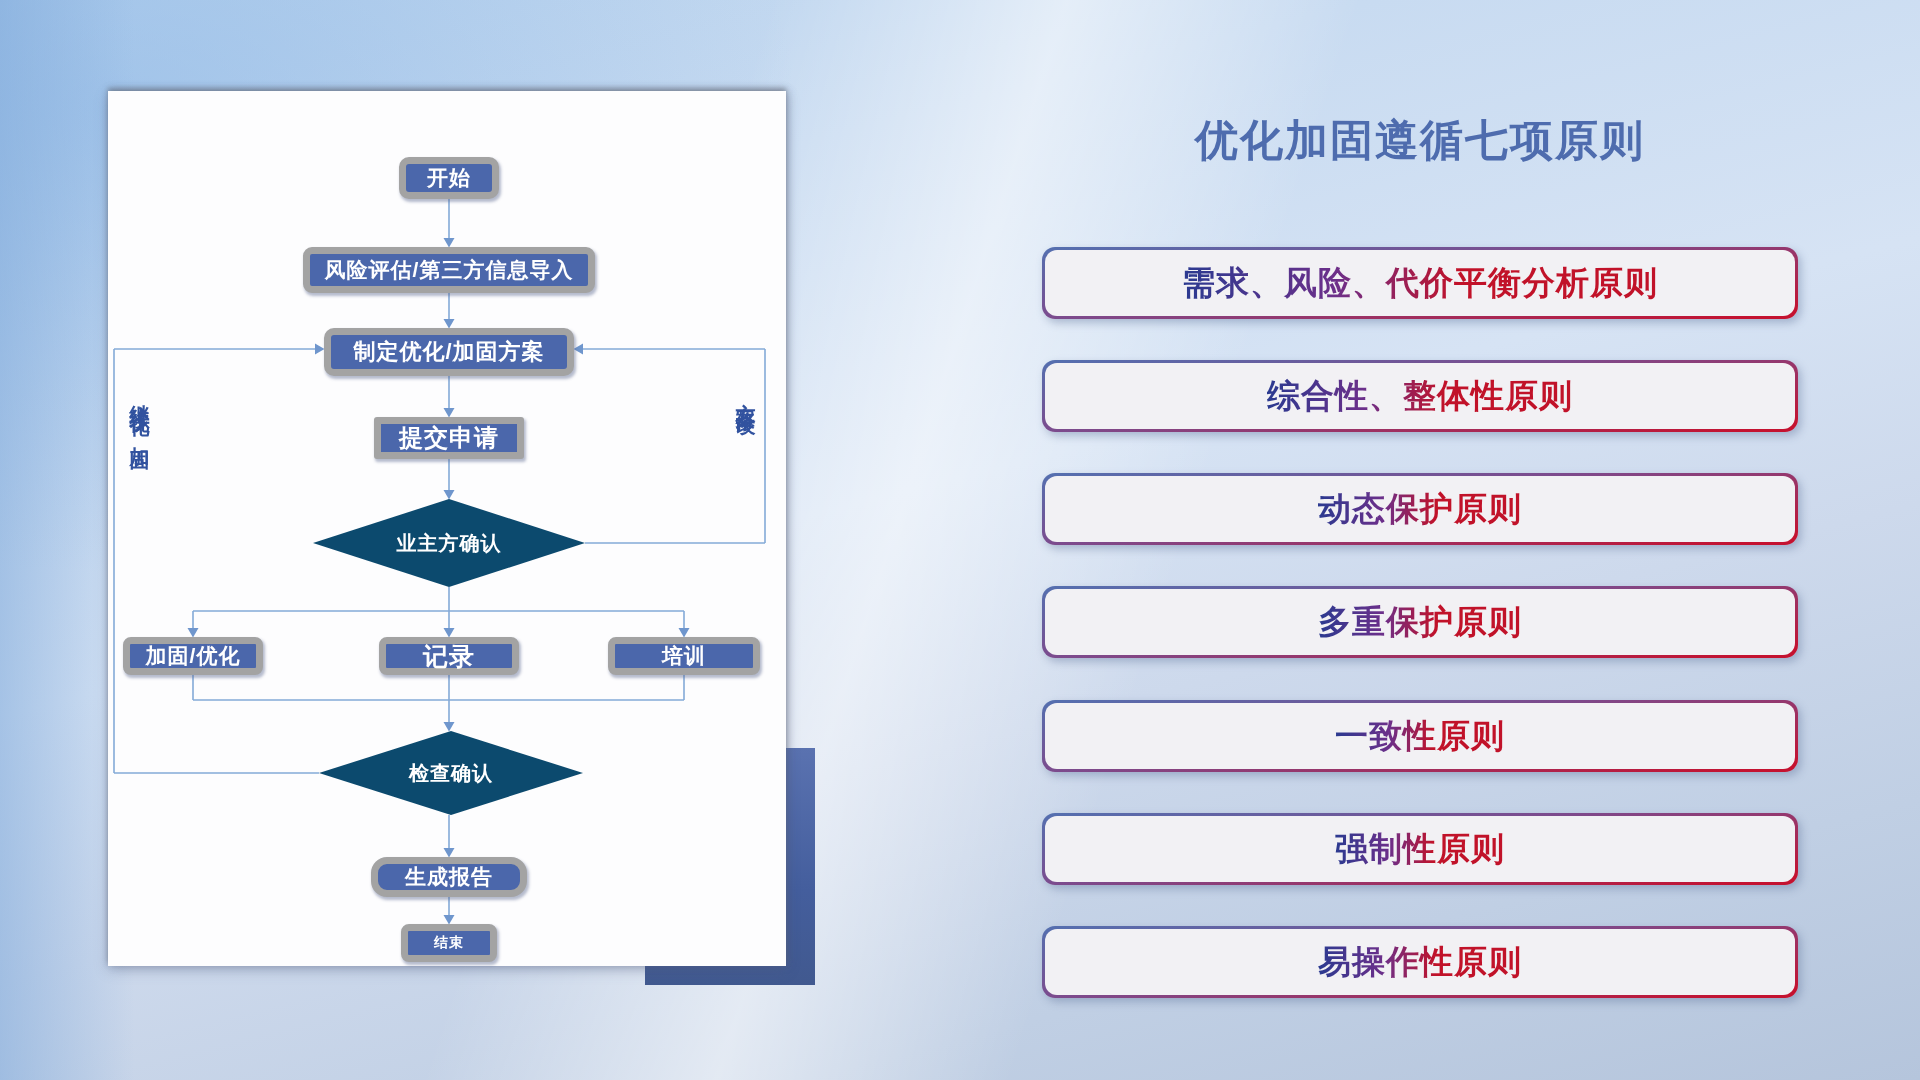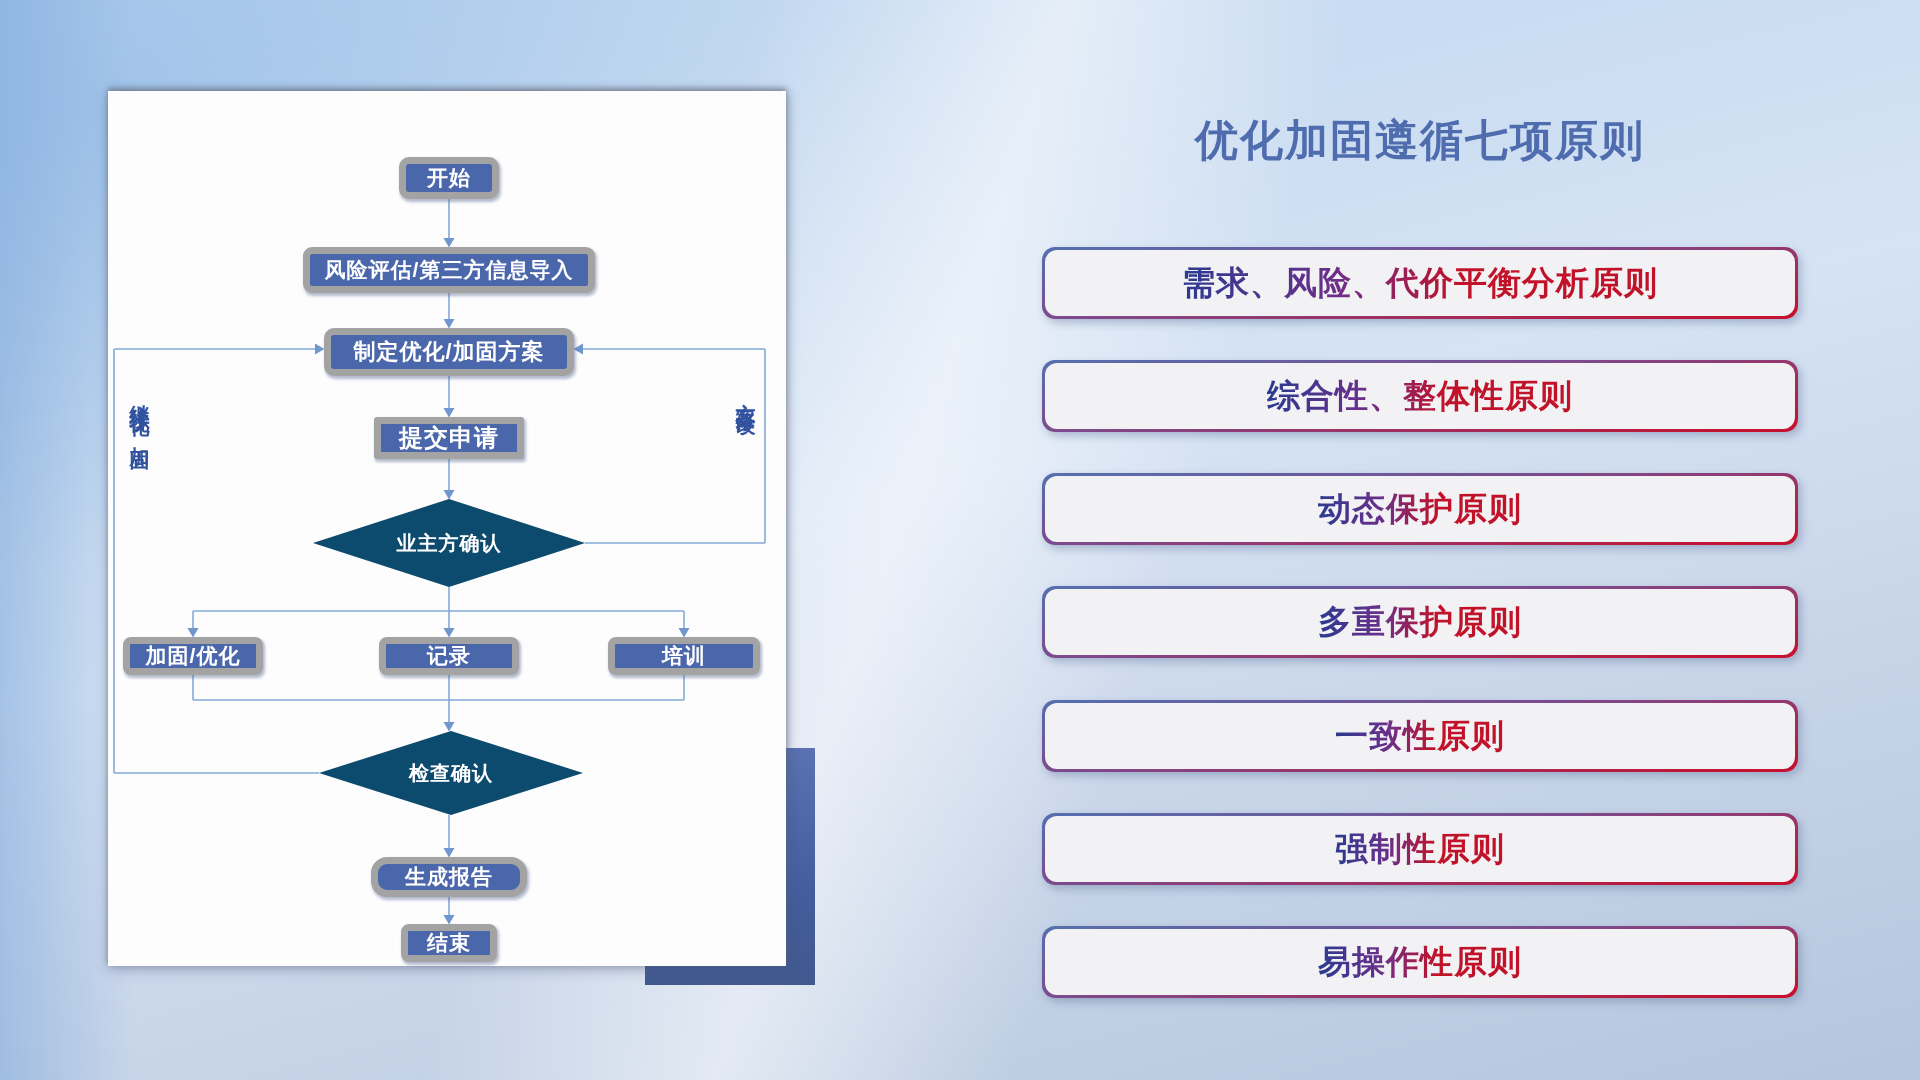--- a/index.html
+++ b/index.html
@@ -45,25 +45,25 @@
     font-weight:bold; color:#31529f; font-size:20px; letter-spacing:4px; line-height:1;
   }
 
   
   .n-start    { left:291px; top:66px;  width:100px; height:42px; border-radius:10px; font-size:21px; }
   .n-risk     { left:195px; top:156px; width:292px; height:46px; border-radius:9px;  font-size:21px; }
   .n-plan     { left:216px; top:237px; width:250px; height:48px; border-radius:10px; font-size:22px; }
   .n-submit   { left:266px; top:326px; width:150px; height:42px; border-radius:3px;  font-size:24px; }
   .n-owner    { left:205px; top:408px; width:272px; height:88px; font-size:20px; }
   .n-harden   { left:15px;  top:546px; width:140px; height:38px; border-radius:8px;  font-size:21px; }
-  .n-record   { left:271px; top:546px; width:140px; height:38px; border-radius:8px;  font-size:21px; }
+  .n-record   { left:271px; top:546px; width:140px; height:38px; border-radius:8px;  font-size:25px; }
   .n-training { left:500px; top:546px; width:152px; height:38px; border-radius:8px;  font-size:21px; }
   .n-check    { left:211px; top:640px; width:264px; height:84px; font-size:20px; }
   .n-report   { left:263px; top:766px; width:156px; height:40px; border-radius:16px;  font-size:21px; }
-  .n-end      { left:293px; top:833px; width:96px;  height:38px; border-radius:8px;  font-size:21px; }
+  .n-end      { left:293px; top:833px; width:96px;  height:38px; border-radius:8px;  font-size:14px; }
   .l-continue { left:22px;  top:298px; }
   .l-revise   { left:628px; top:296px; }
 
   
   .right-panel { position:absolute; left:1042px; top:0; width:756px; height:1080px; }
   .page-title {
     position:absolute; left:0; top:112px; width:756px;
     text-align:center; font-size:43px; font-weight:bold; color:#4e6cae; letter-spacing:2px;
   }
   .principle {

